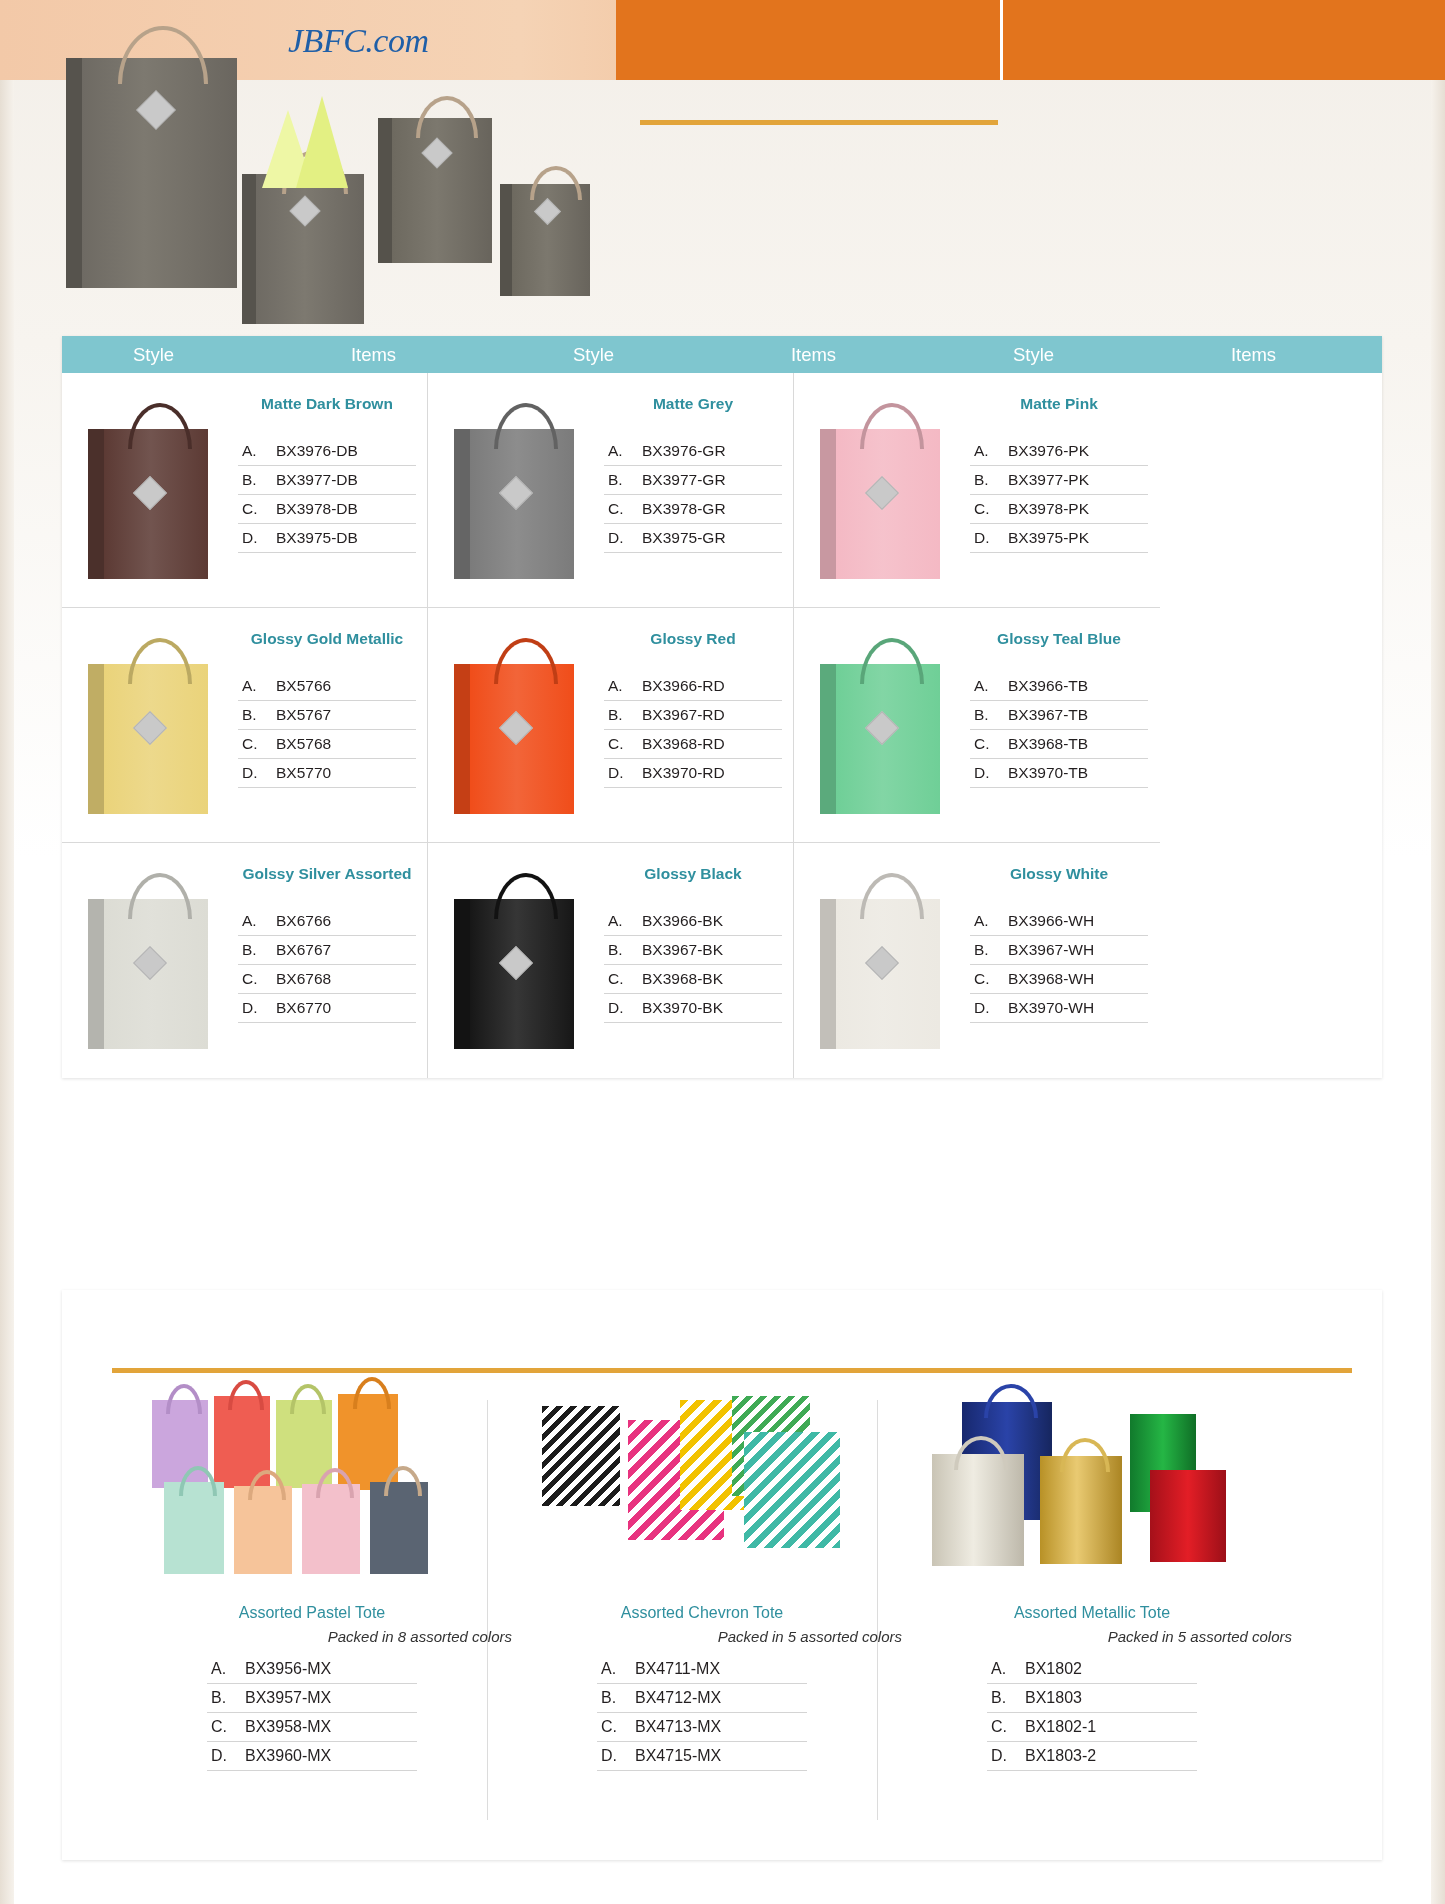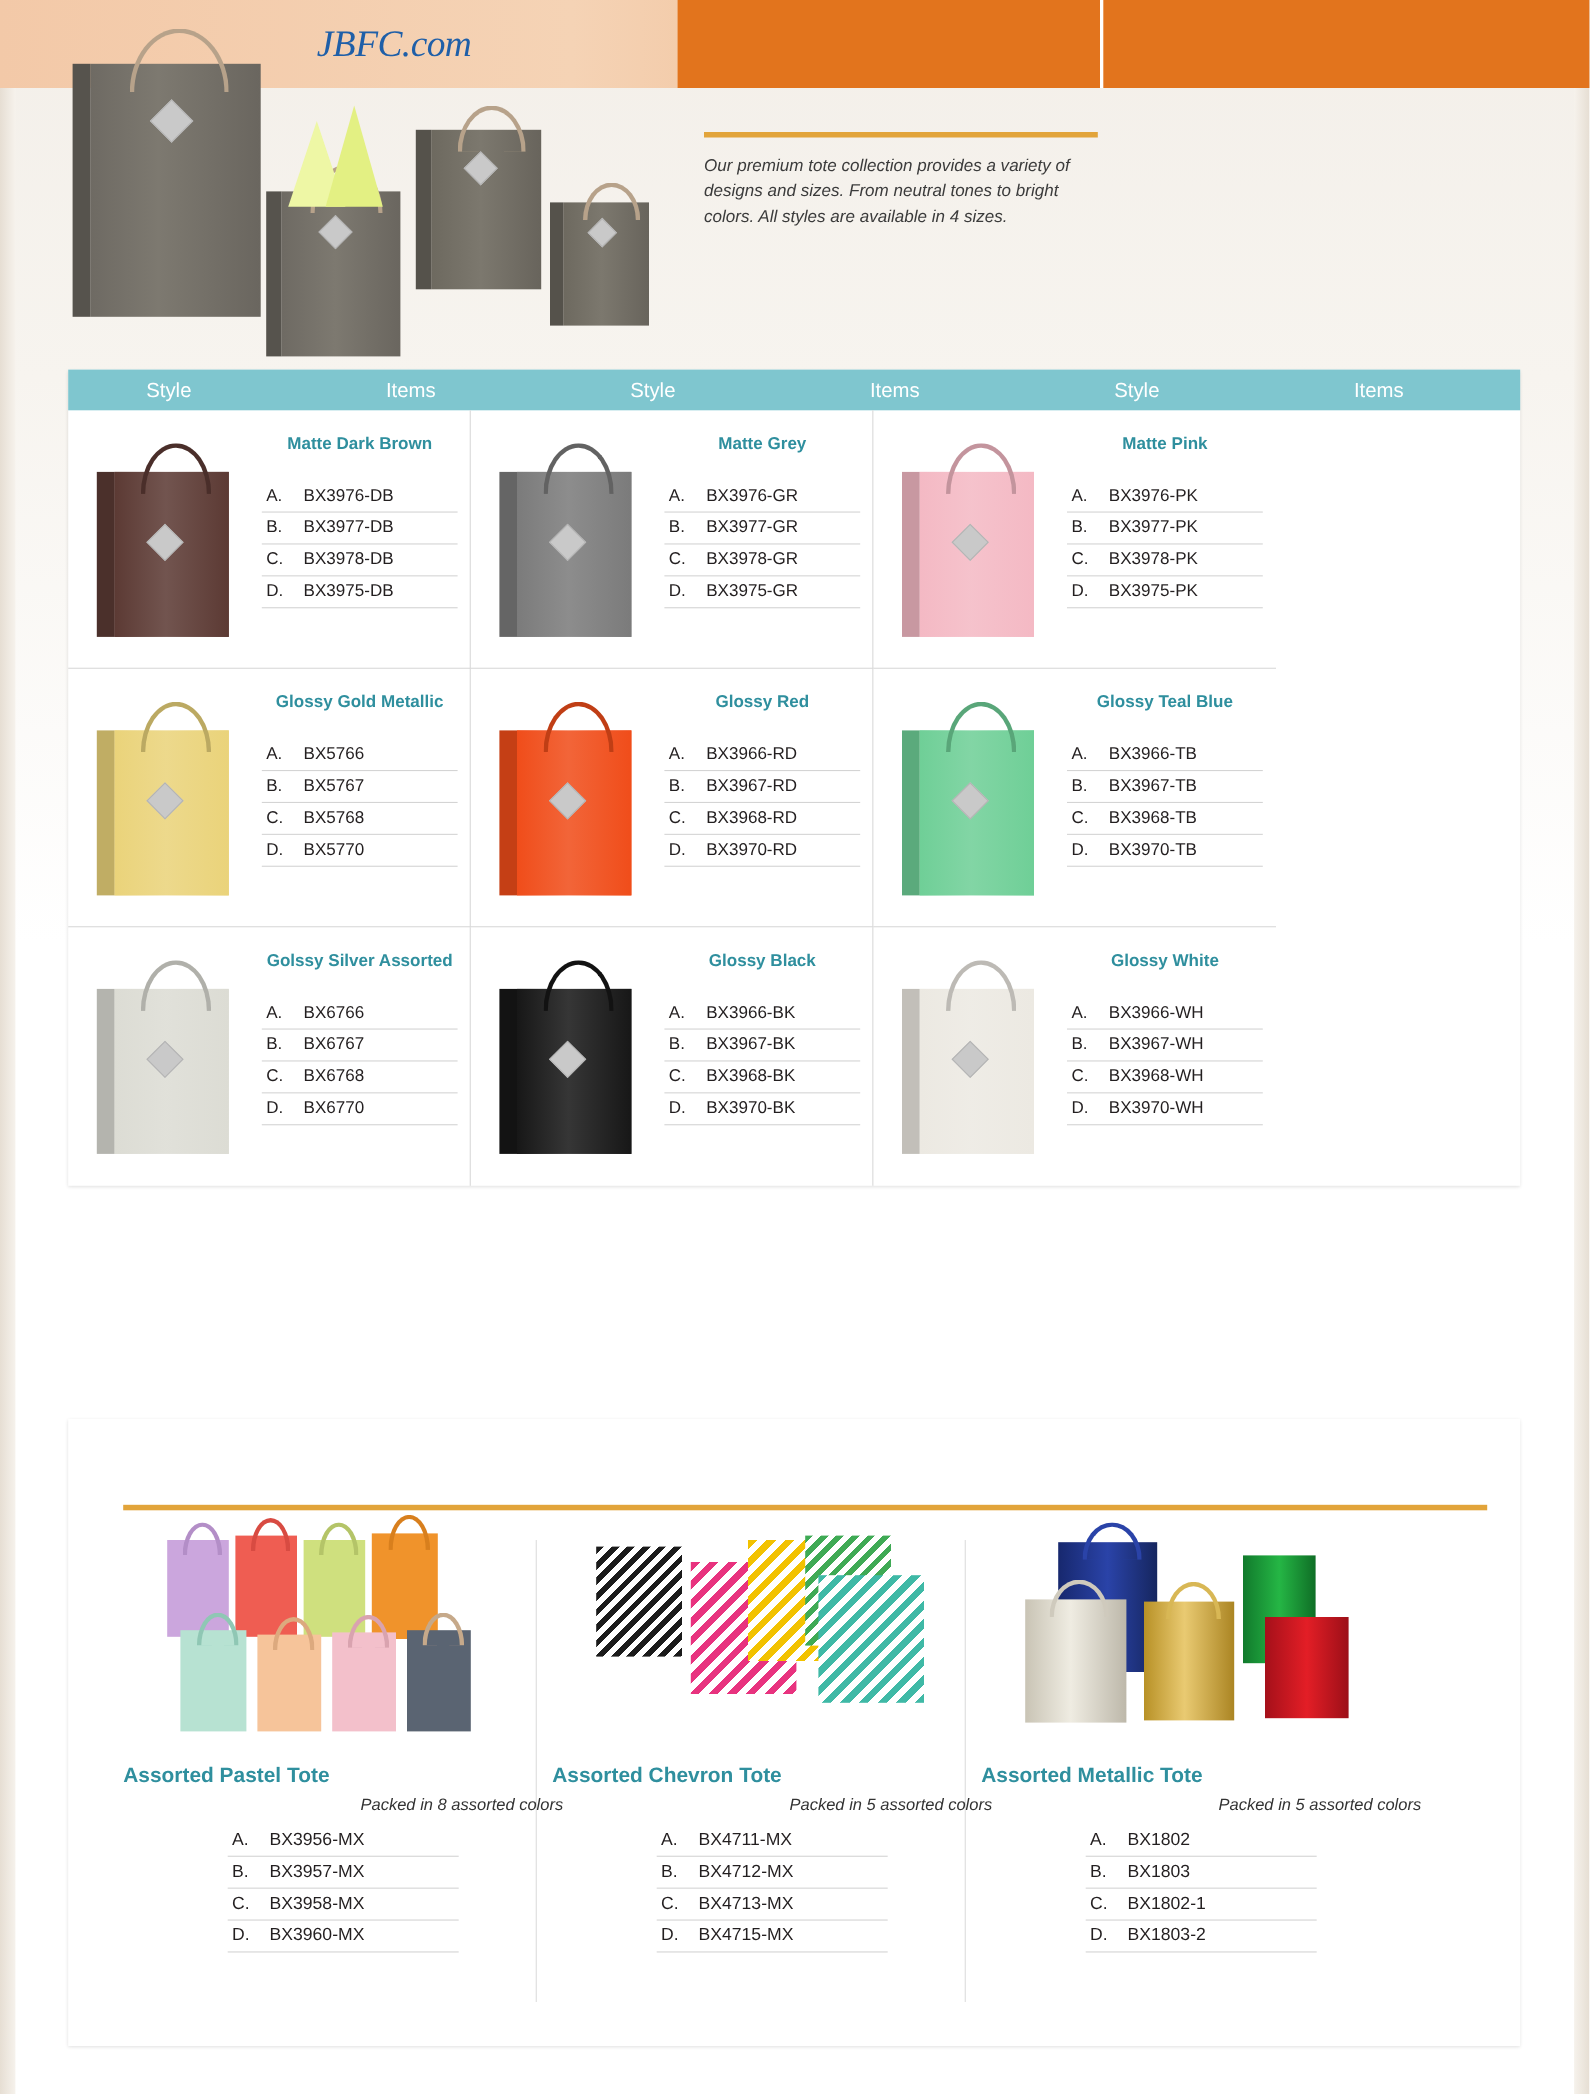--- a/index.html
+++ b/index.html
@@ -251,24 +251,24 @@
     height: 420px;
     background: #dcdcdc;
   }
   .acol-photo {
     position: relative;
     height: 200px;
     margin: 0 auto 18px auto;
     width: 340px;
   }
   .acol-name {
-    text-align: left;
+    text-align: center;
     color: #2f8f9e;
-    font-size: 19px;
-    font-weight: bold;
+    font-size: 16px;
+    font-weight: normal;
   }
   .acol-sub {
     text-align: right;
     font-size: 15px;
     font-style: italic;
     margin-top: 6px;
     margin-bottom: 10px;
     color: #333;
   }
   .acol-list { width: 210px; margin: 0 auto; }
@@ -318,21 +318,20 @@
     <div class="bag" style="left:452px; top:148px; width:78px; height:112px;">
       <div class="face" style="background:linear-gradient(90deg,#6d695f 0%,#7c786e 45%,#68645c 100%);"></div>
       <div class="side" style="background:#55524b; width:12px; left:-12px;"></div>
       <div class="handle" style="left:18px; top:-18px; width:44px; height:30px; border-color:#b7a28a;"></div>
       <div class="tag" style="left:26px; top:18px; width:17px; height:17px;"></div>
     </div>
   </div>
 
   <div class="hero-text">
     <div class="hero-rule"></div>
-    <div class="hero-desc">Our premium tote collection provides a variety of designs and sizes. From neutral tones to bright colors.  All styles are available in 4 sizes.</div>
   </div>
 
   <div class="table-wrap">
     <div class="thead">
       <div class="cell col-style">Style</div>
       <div class="cell col-items">Items</div>
       <div class="cell col-style">Style</div>
       <div class="cell col-items">Items</div>
       <div class="cell col-style">Style</div>
       <div class="cell col-items">Items</div>

